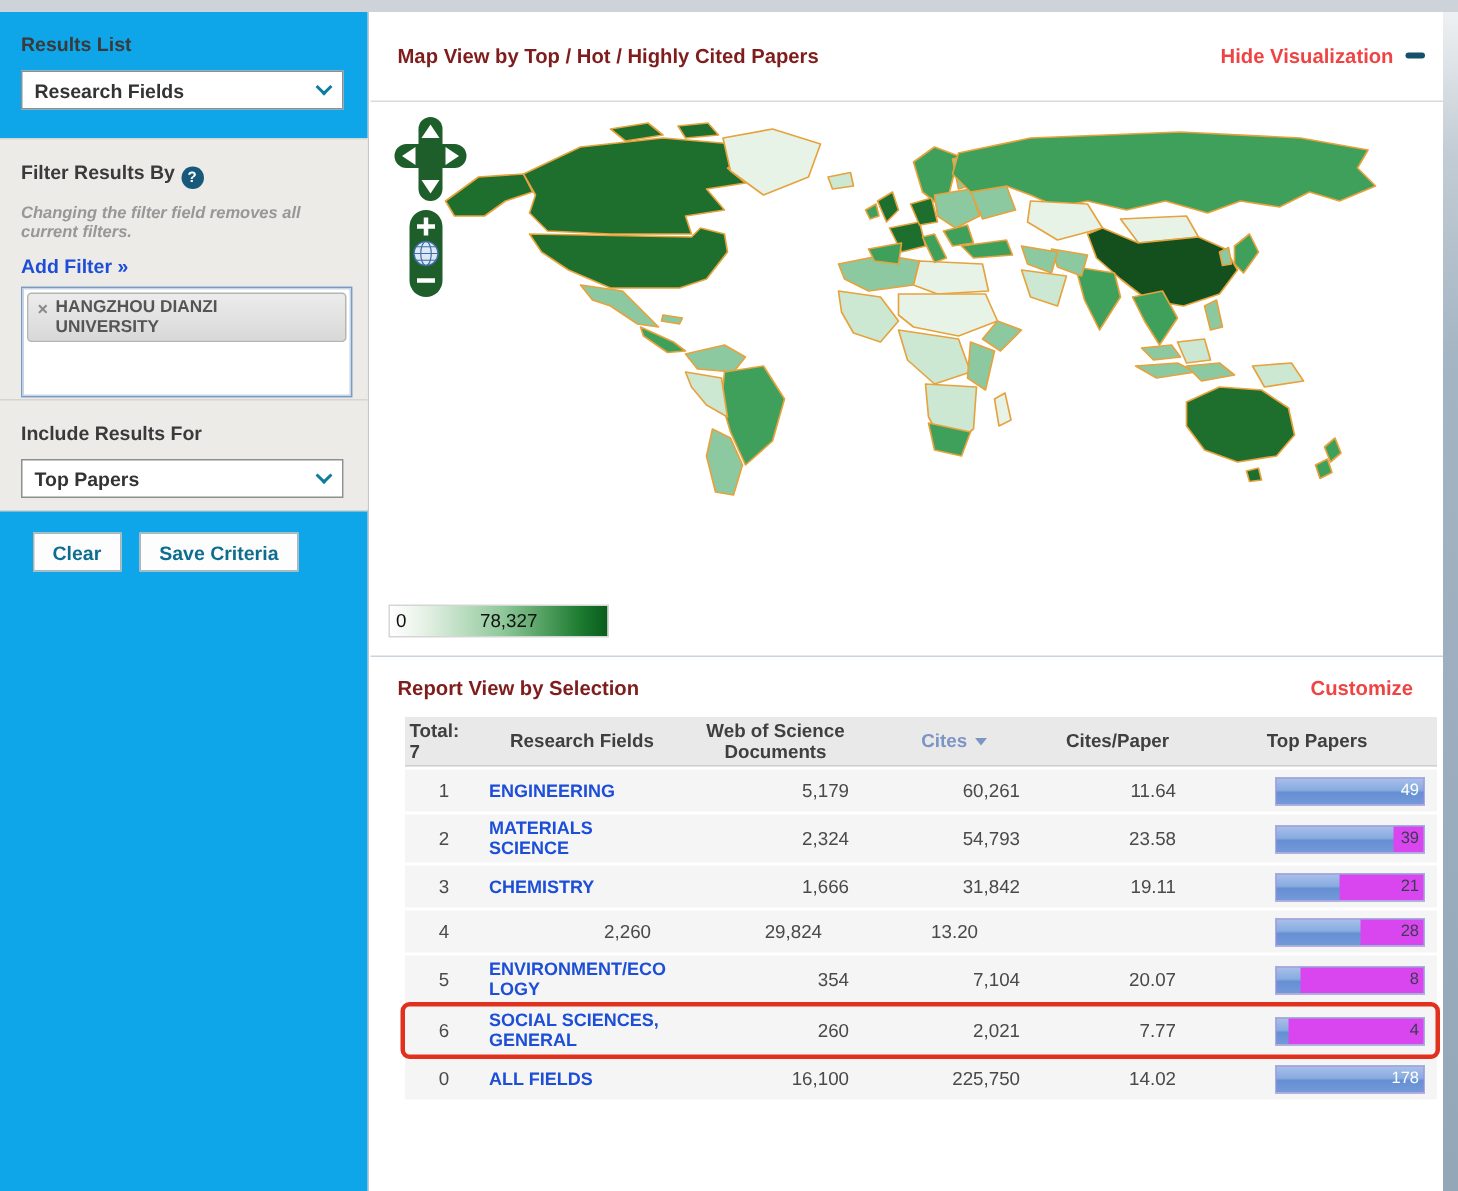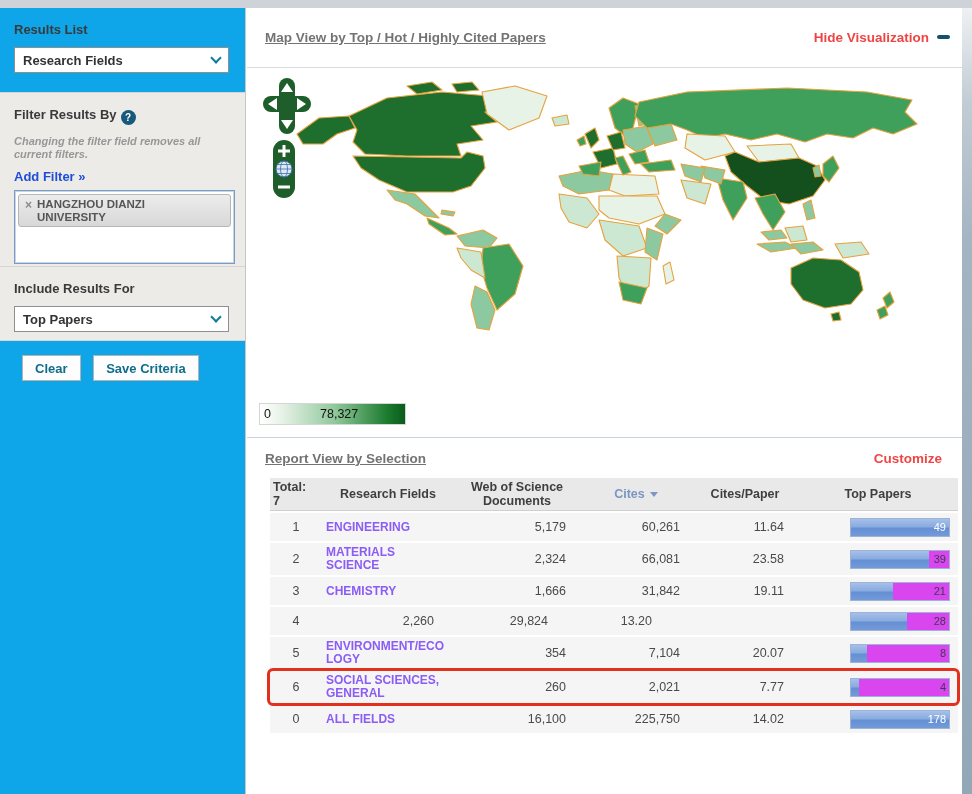--- a/index.html
+++ b/index.html
@@ -47,21 +47,21 @@
 
   .btn { height:26px; background:#fdfdfd; border:1px solid #b3b3b3; color:#0e6d8e;
     font-weight:bold; font-size:13px; font-family:inherit; padding:0 12px; cursor:pointer; }
   .btn + .btn { margin-left:9px; }
 
   
   .main { position:absolute; left:247px; top:8px; width:715px; height:786px; background:#fff; }
 
   .panel-head { height:60px; display:flex; align-items:center; padding:0 12px 0 18px;
     border-bottom:1px solid #dadada; }
-  .panel-title { font-size:13.5px; font-weight:bold; color:#737373; flex:1;text-decoration:underline; }
+  .panel-title { font-size:13.5px; font-weight:bold; color:#7f1d1d; flex:1; }
   .teal-link { color:#ef4444; font-weight:bold; font-size:13.5px; text-decoration:none; cursor:pointer; white-space:nowrap; }
   .minus-ic { display:inline-block; width:13px; height:4px; border-radius:2px; background:#14526b;
     margin-left:8px; vertical-align:3px; }
 
   .map-area { position:relative; height:370px; border-bottom:1px solid #c9d4dc; }
   .map-svg { position:absolute; left:10px; top:4px; }
 
   .legend { position:absolute; left:12px; top:335px; width:147px; height:22px;
     background:linear-gradient(90deg,#ffffff 0%,#e9f3e9 14%,#8fc89a 52%,#1b7a2e 88%,#0a5c1d 100%);
     border:1px solid #d5d5d5; }
@@ -81,21 +81,21 @@
   .c-field { width:132px; padding:0 6px 0 4px; }
   .c-docs { width:126px; text-align:right; padding-right:14px; }
   .c-cites { width:112px; text-align:right; padding-right:12px; }
   .c-cp { width:106px; text-align:right; padding-right:14px; }
   .c-bar { flex:1; display:flex; justify-content:flex-end; padding-right:8px; }
   .h-center { text-align:center; line-height:14px; padding:2px 0; }
   .h-rank { text-align:left; padding-left:3px; line-height:14px; }
   .h-cites { color:#7c95c4; }
   .sort-caret { display:inline-block; width:0; height:0; border-left:4px solid transparent;
     border-right:4px solid transparent; border-top:5px solid #7c95c4; margin-left:5px; vertical-align:1px; }
-  .field-link { color:#8b5cf6; font-weight:bold; font-size:12px; line-height:13px;
+  .field-link { color:#1d4ed8; font-weight:bold; font-size:12px; line-height:13px;
     text-decoration:none; display:inline-block; word-break:break-word; cursor:pointer; }
   .bar { position:relative; width:100px; height:19px; background:#d946ef; border:1px solid #9db3d8; }
   .bar-fill { position:absolute; left:0; top:0; bottom:0;
     background:linear-gradient(180deg,#a6c0e9 0%,#89abdf 45%,#6490d4 55%,#7499d8 100%); }
   .bar-val { position:absolute; right:3px; top:50%; transform:translateY(-50%);
     font-size:11px; color:#3c3c50; }
   .bar-val.on-fill { color:#fff; }
   .rv-row.highlighted { position:relative; }
   .rv-row.highlighted::after { content:""; position:absolute; left:-3px; right:-2px; top:-3px; bottom:-3px;
     border:3px solid #e2301f; border-radius:6px; pointer-events:none; }
@@ -296,21 +296,21 @@
         <div class="bar-fill" style="width: 100%;"></div>
         <span class="bar-val on-fill">49</span>
       </div>
     </div>
   </div>
 
   <div class="rv-row">
     <div class="cell c-rank">2</div>
     <div class="cell c-field"><a class="field-link">MATERIALS SCIENCE</a></div>
     <div class="cell c-docs">2,324</div>
-    <div class="cell c-cites">66,081</div>
+    <div class="cell c-cites">54,793</div>
     <div class="cell c-cp">23.58</div>
     <div class="cell c-bar">
       <div class="bar">
         <div class="bar-fill" style="width: 80%;"></div>
         <span class="bar-val">39</span>
       </div>
     </div>
   </div>
 
   <div class="rv-row">

